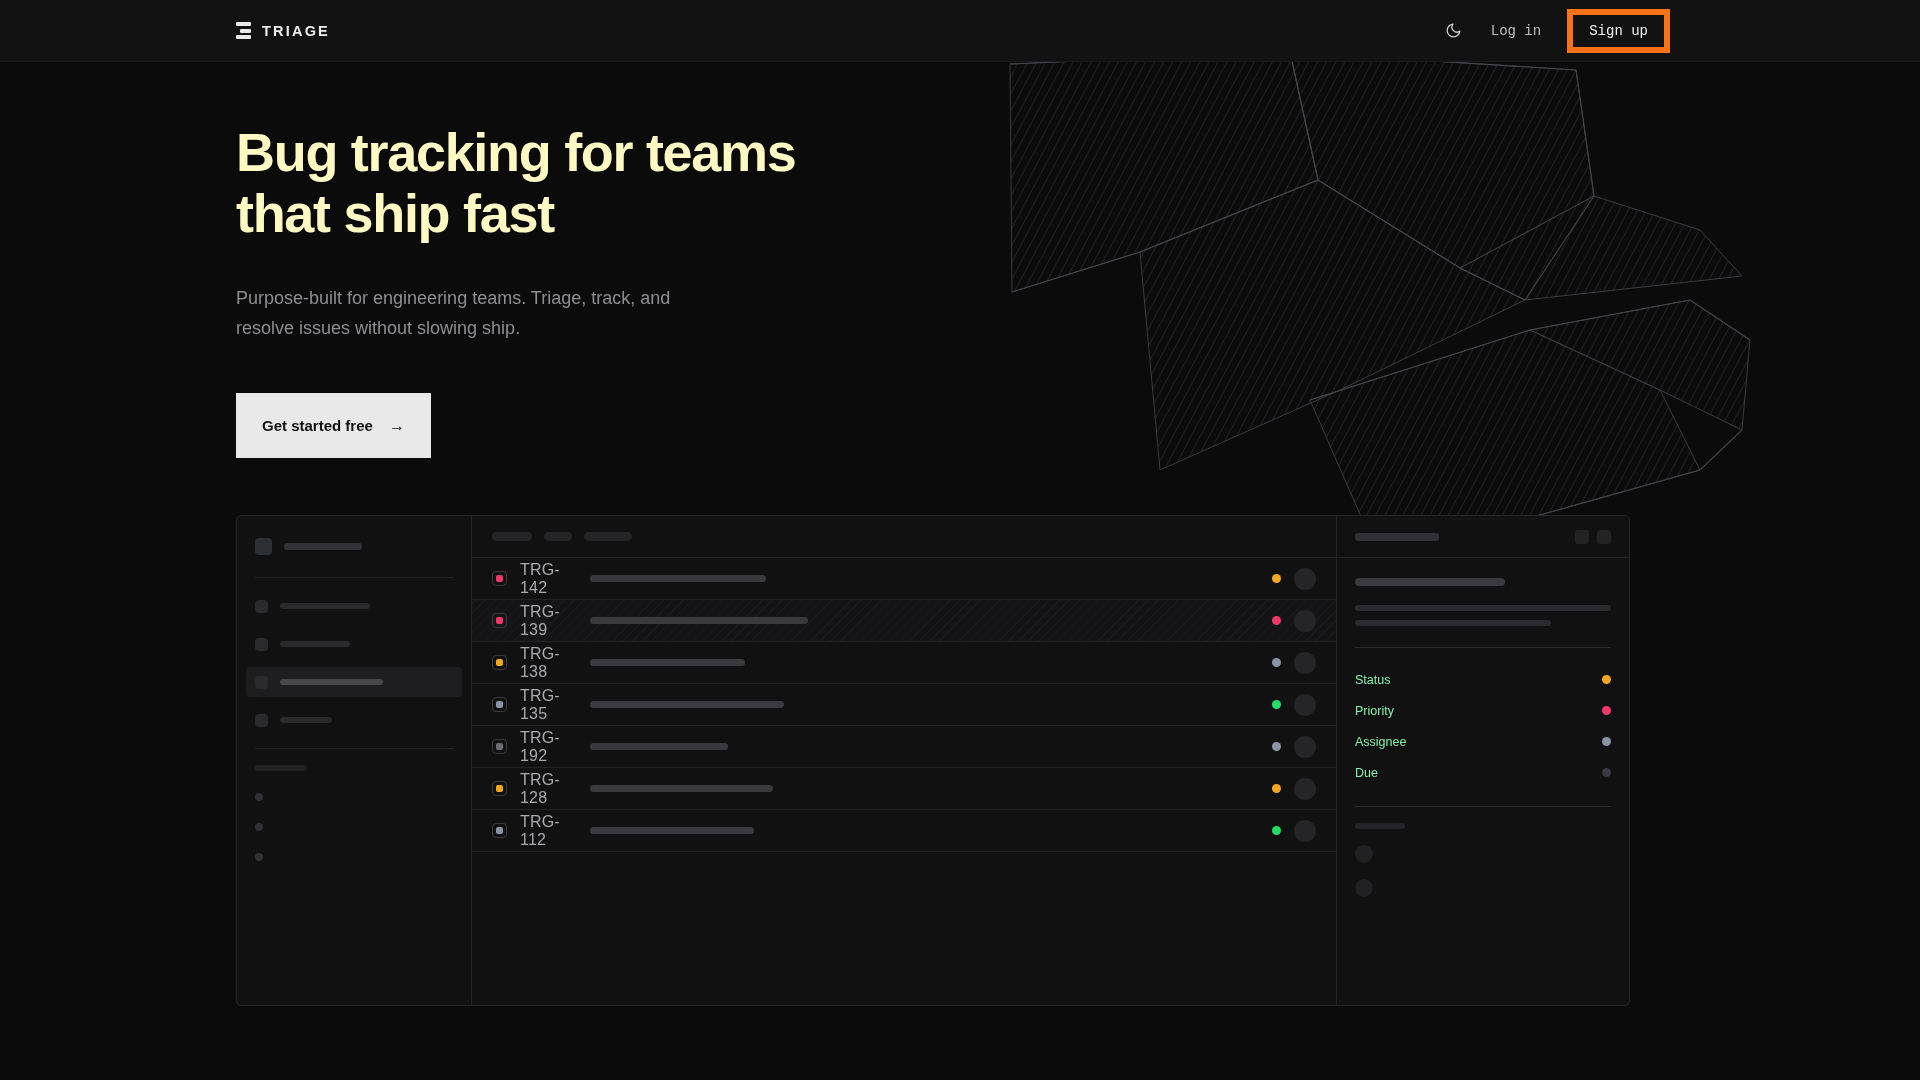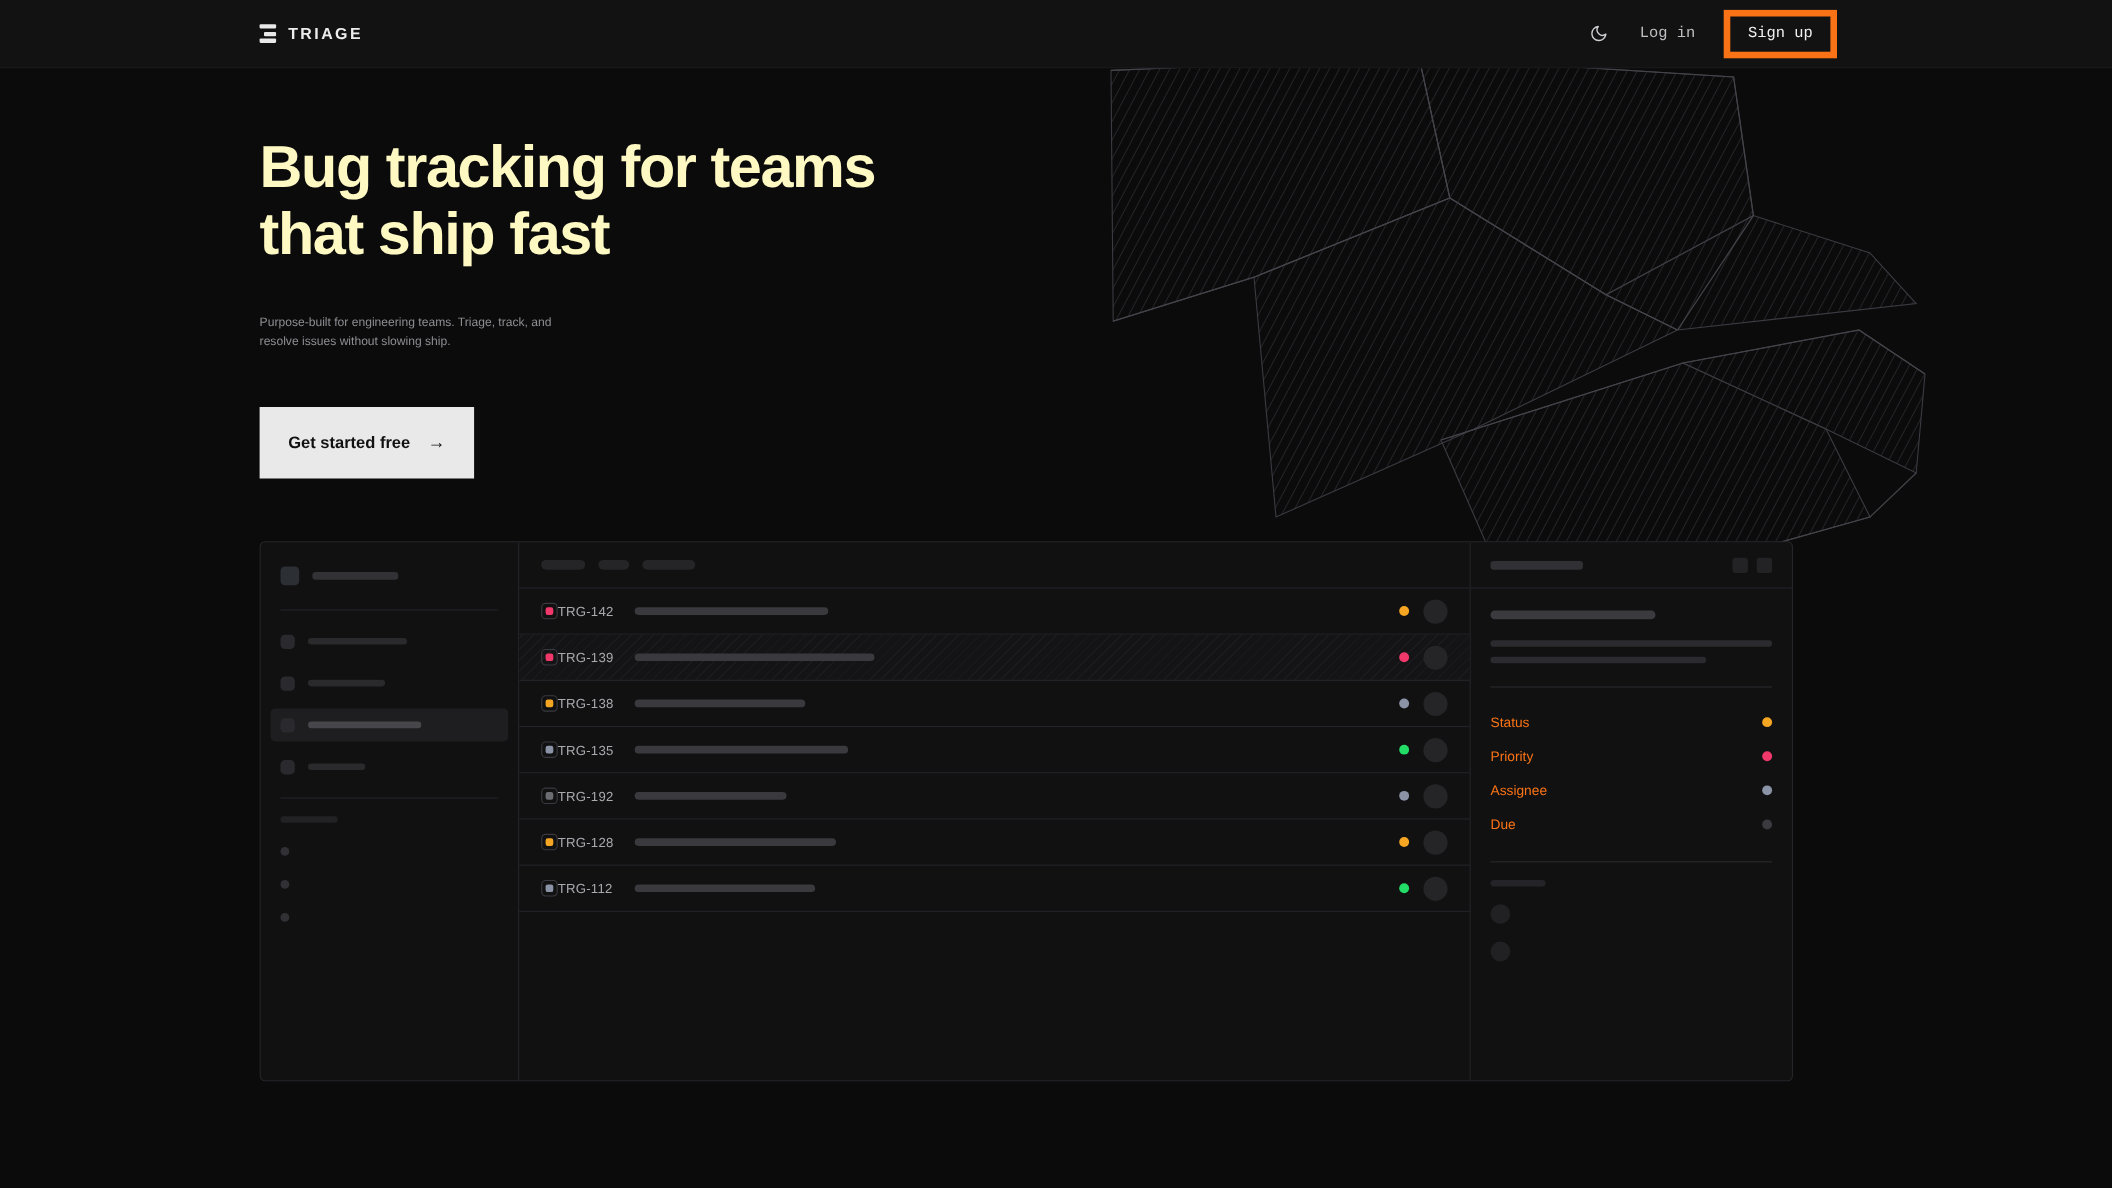--- a/index.html
+++ b/index.html
@@ -107,21 +107,21 @@
   .hero h1 {
     color: #fef9c3;
     font-size: 54px;
     font-weight: bold;
     line-height: 1.13;
     letter-spacing: -1.3px;
     max-width: 640px;
   }
   .hero p {
     color: #8e8e93;
-    font-size: 11px;
+    font-size: 18px;
     line-height: 1.65;
     margin-top: 40px;
     max-width: 470px;
   }
   .cta {
     margin-top: 50px;
     display: inline-flex;
     align-items: center;
     gap: 16px;
     background: #e9e9e9;
@@ -241,21 +241,22 @@
     justify-content: center;
     flex-shrink: 0;
   }
   .badge i {
     display: block;
     width: 7px; height: 7px;
     border-radius: 2px;
   }
   .row-id {
     color: #a9a9ae;
-    font-size: 12px;
+    font-size: 16px;
+    margin-left: 13px;
     width: 58px;
     flex-shrink: 0;
     letter-spacing: 0.2px;
   }
   .row-title {
     height: 7px;
     background: #3a3a3e;
     border-radius: 4px;
     margin-left: 12px;
   }
@@ -296,21 +297,21 @@
   .det-lines .ln { height: 6px; background: #2b2b2f; border-radius: 3px; }
   .det-rule { height: 1px; background: #2a2a2e; margin: 21px 0 0 0; }
 
   .meta-list { padding-top: 16px; }
   .meta-row {
     display: flex;
     align-items: center;
     justify-content: space-between;
     height: 31px;
   }
-  .meta-label { color: #f97316; font-size: 12.5px; }
+  .meta-label { color: #86efac; font-size: 12.5px; }
 
   .det-foot-rule { height: 1px; background: #2a2a2e; margin-top: 18px; }
   .det-foot-lbl { width: 50px; height: 6px; background: #242428; border-radius: 3px; margin-top: 16px; }
   .det-av { width: 18px; height: 18px; border-radius: 50%; background: #212124; margin-top: 16px; }
 </style>
 </head>
 <body>
 
 <div class="page">
 

